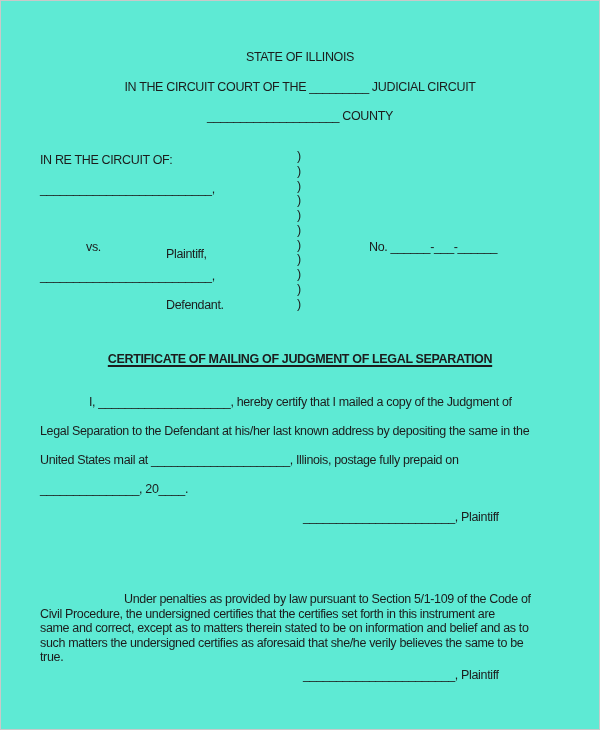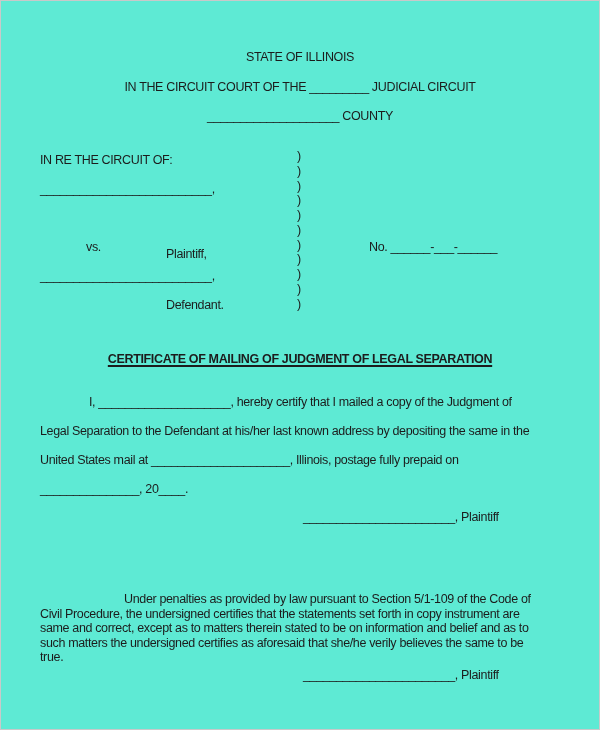--- a/index.html
+++ b/index.html
@@ -72,21 +72,21 @@
 
   <div class="body-line" style="top:394px;left:88px;">I, ____________________, hereby certify that I mailed a copy of the Judgment of</div>
   <div class="body-line" style="top:423px;">Legal Separation to the Defendant at his/her last known address by depositing the same in the</div>
   <div class="body-line" style="top:452px;text-align:center;">United States mail at _____________________, Illinois, postage fully prepaid on</div>
   <div class="body-line" style="top:481px;">_______________, 20____.</div>
 
   <div class="sig" style="top:509px;">_______________________, Plaintiff</div>
 
   <div class="verif">
     <div class="vline" style="padding-left:84px;">Under penalties as provided by law pursuant to Section 5/1-109 of the Code of</div>
-    <div class="vline">Civil Procedure, the undersigned certifies that the statements set forth in copy instrument are</div>
+    <div class="vline">Civil Procedure, the undersigned certifies that the certifies set forth in this instrument are</div>
     <div class="vline">same and correct, except as to matters therein stated to be on information and belief and as to</div>
     <div class="vline">such matters the undersigned certifies as aforesaid that she/he verily believes the same to be</div>
     <div class="vline">true.</div>
   </div>
 
   <div class="sig" style="top:667px;">_______________________, Plaintiff</div>
 
 </div>
 
 </body></html>

